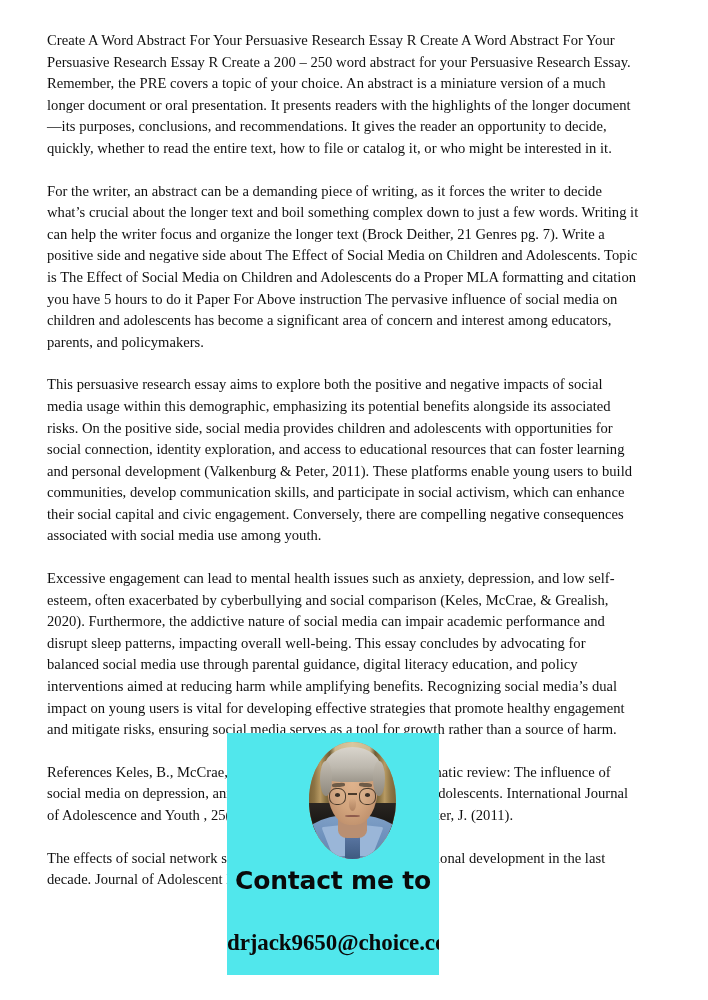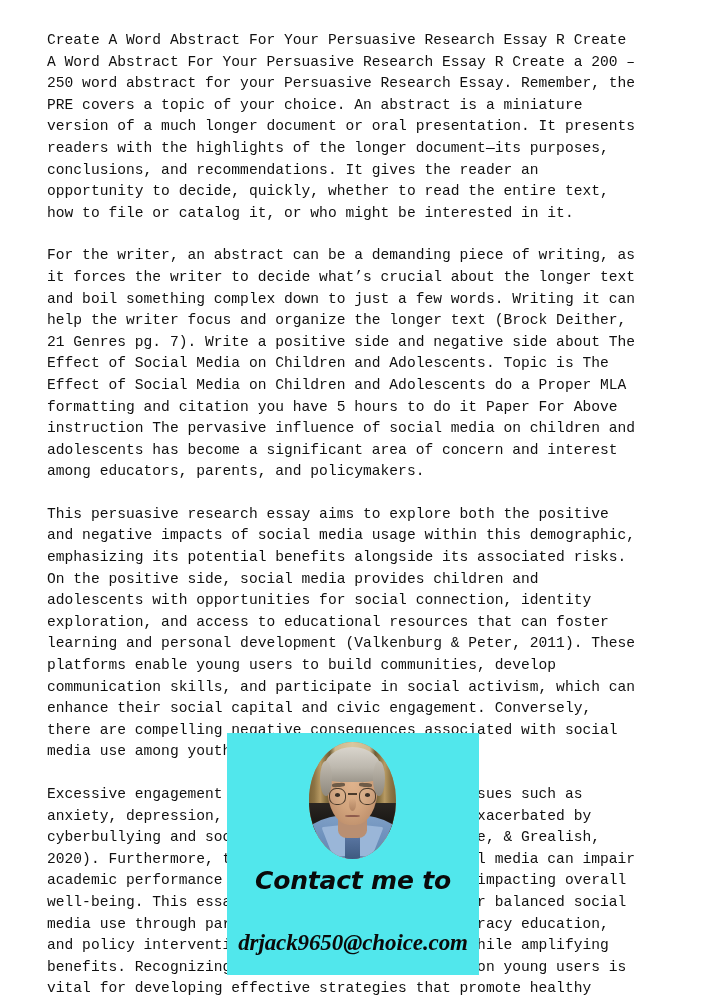--- a/index.html
+++ b/index.html
@@ -22,41 +22,40 @@
   }
 
   .doc-body {
     position: absolute;
     left: 47px;
     top: 30px;
     width: 594px;
   }
 
   .para {
-    font-family: Liberation Mono, monospace;
+    font-family: Liberation Serif, serif;
     font-size: 14.6px;
     line-height: 21.6px;
     color: #101010;
     text-align: left;
     margin: 0 0 21px 0;
     white-space: pre-wrap;
     letter-spacing: 0.02px;
   }
 
   
   #promo {
     position: absolute;
     left: 227px;
     top: 733px;
-    width: 252px;
+    width: 212px;
     height: 242px;
     background: #51e7ec;
     z-index: 20;
     overflow: hidden;
-    font-style: italic;
   }
 
   #promo-photo {
     position: absolute;
     left: 82px;
     top: 9px;
     width: 87px;
     height: 117px;
     border-radius: 50% / 50%;
     overflow: hidden;

